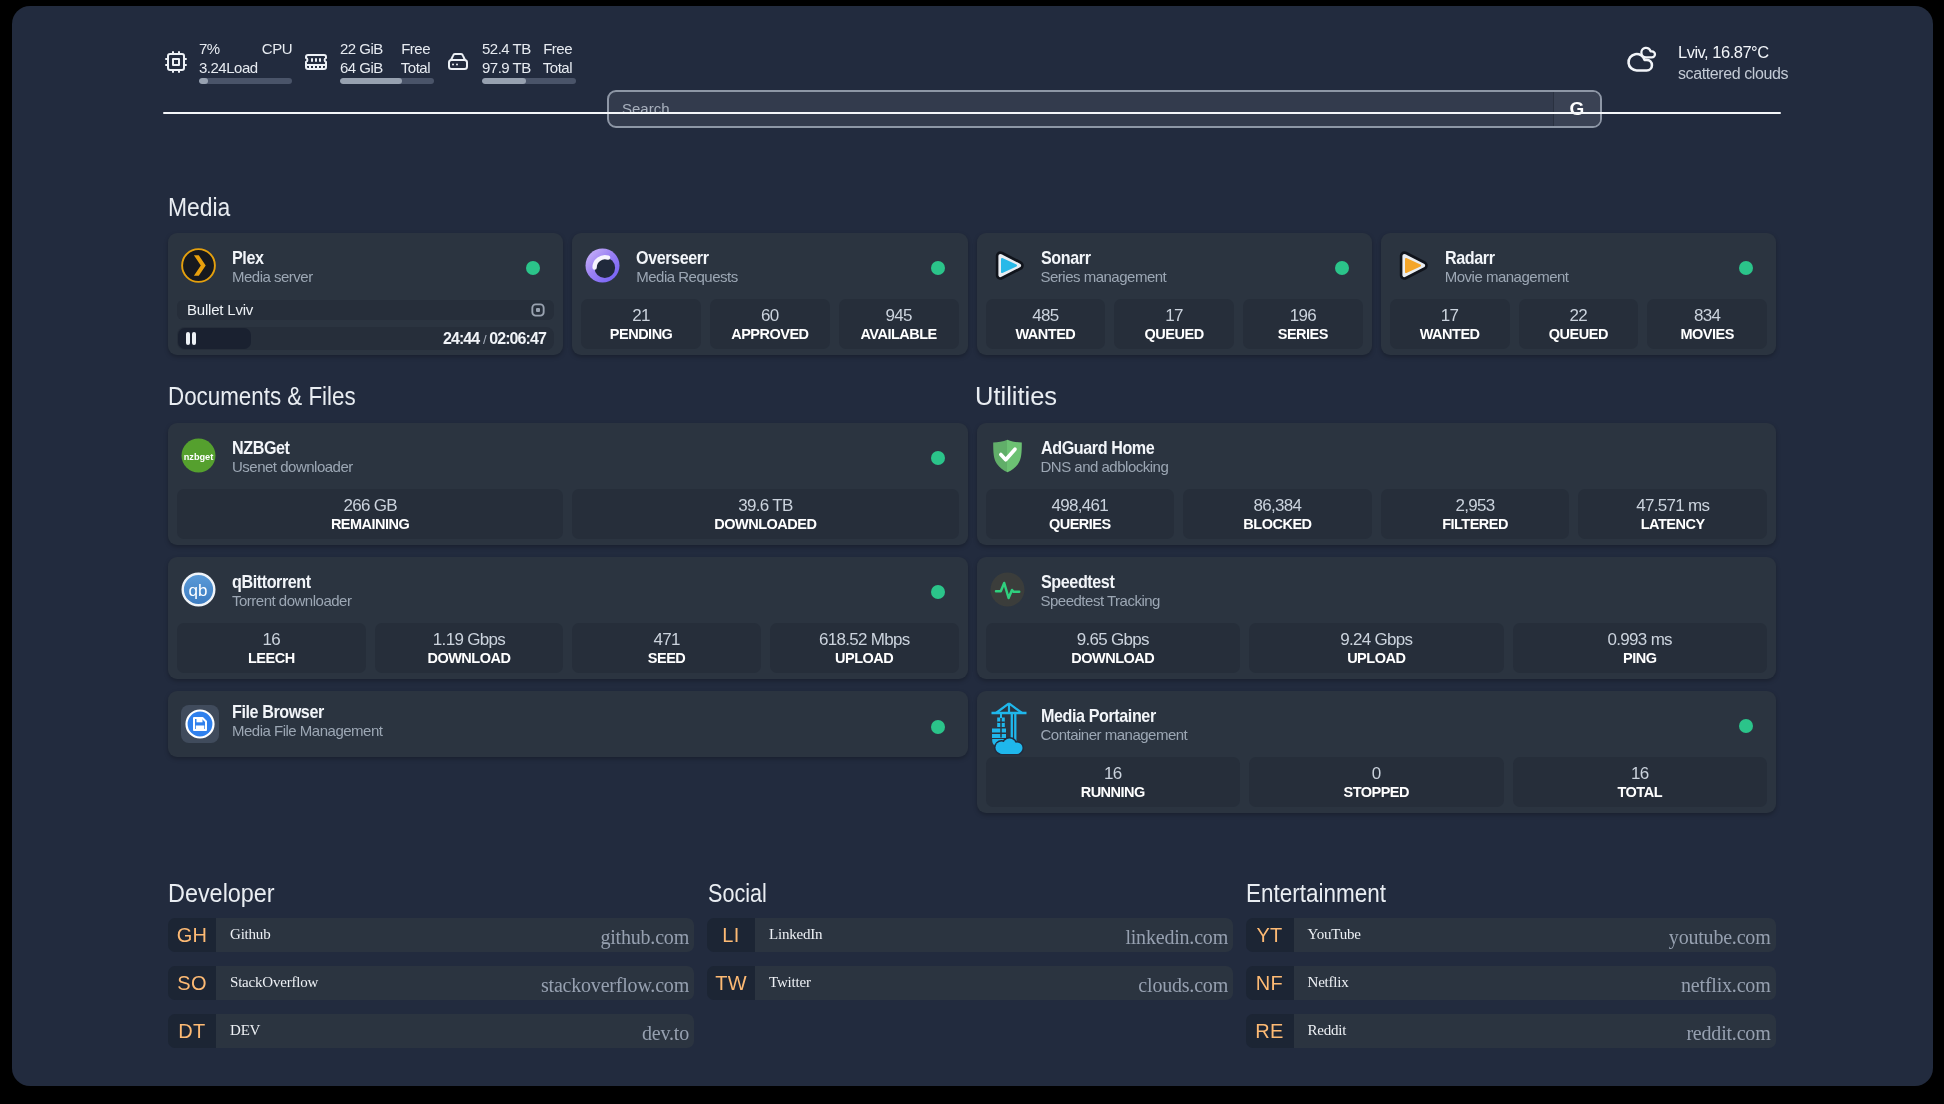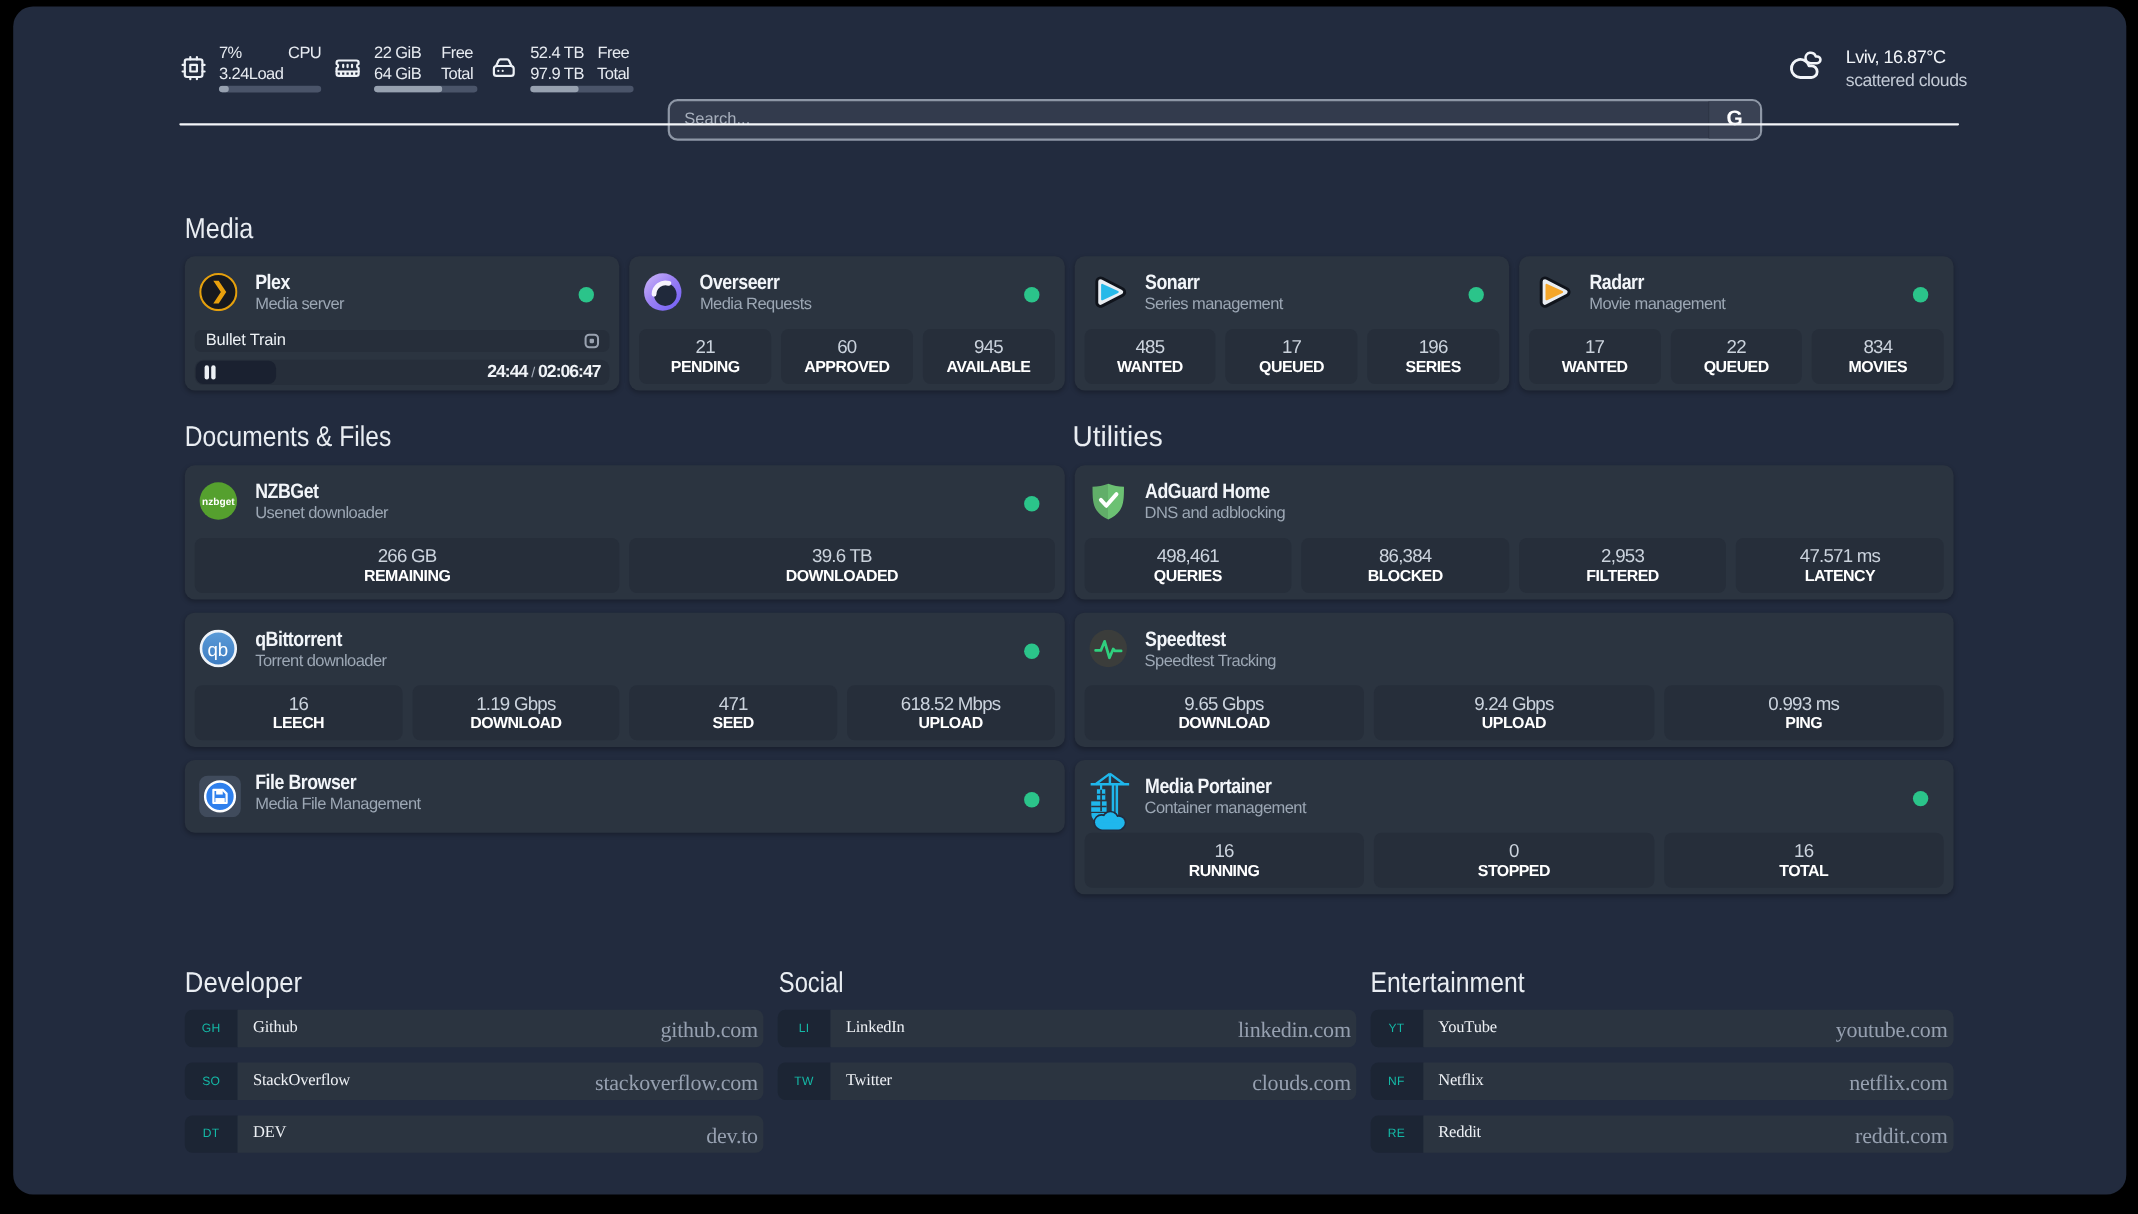--- a/index.html
+++ b/index.html
@@ -26,21 +26,21 @@
   .sub { position:absolute; left:64px; top:35px; font-size:15px; color:#9CA7B4; letter-spacing:-0.5px; }
   .dot { position:absolute; right:23px; top:28px; width:14px; height:14px; border-radius:50%; background:#2BC48A; }
   .stats { position:absolute; left:9px; right:9px; top:66px; height:50px; display:flex; gap:9px; }
   .stat { flex:1; background:#262E3A; border-radius:7px; display:flex; flex-direction:column; align-items:center; justify-content:center; }
   .stat .n { font-size:17px; color:#CBD3DD; line-height:21px; letter-spacing:-0.7px; }
   .stat .l { font-size:14.5px; font-weight:bold; color:#FFFFFF; line-height:17px; letter-spacing:-0.5px; }
 
   
   .prow { position:absolute; left:9px; width:377px; height:24px; background:#262E3A; }
   .bmrow { position:absolute; height:34px; }
-  .bmrow .ab { position:absolute; left:0; top:0; bottom:0; width:48px; background:#1C2534; border-radius:7px 0 0 7px; display:flex; align-items:center; justify-content:center; color:#14b8a6; font-size:11px; letter-spacing:0.3px; }
+  .bmrow .ab { position:absolute; left:0; top:0; bottom:0; width:48px; background:#1C2534; border-radius:7px 0 0 7px; display:flex; align-items:center; justify-content:center; color:#fdba74; font-size:20px; letter-spacing:0.3px; }
   .bmrow .pill { position:absolute; left:48px; right:0; top:0; bottom:0; background:#2B3440; border-radius:0 7px 7px 0;font-family:Liberation Serif, serif; }
   .bmrow .nm { position:absolute; left:14px; top:8px; font-size:15px; color:#EDF0F4; letter-spacing:-0.2px; }
   .bmrow .url { position:absolute; right:5px; top:8px; font-size:20px; color:#96A0B0; letter-spacing:-0.2px; }
 </style>
 </head>
 <body>
 <div class="panel"></div>
 
 <div id="topbar">
 
@@ -131,21 +131,21 @@
 
   <div class="card" style="left:168px;top:233px;width:395px;height:122px;">
     <svg class="logo" viewBox="0 0 35 35">
         <circle cx="17.5" cy="17.5" r="16.4" fill="#17191E" stroke="#E5A00D" stroke-width="1.9"></circle>
         <path d="M12.9 7.2 h4.9 l6.9 10.3 l-6.9 10.3 h-4.9 l6.9 -10.3 z" fill="#E8A00D"></path>
       </svg>
     <div class="title">Plex</div>
     <div class="sub">Media server</div>
     <span class="dot"></span>
     <div class="prow" style="top:66.5px;height:20px;border-radius:6px;">
-      <span style="position:absolute;left:10px;top:1px;font-size:15px;color:#EDF1F5;letter-spacing:-0.2px;">Bullet Train</span>
+      <span style="position:absolute;left:10px;top:1px;font-size:15px;color:#EDF1F5;letter-spacing:-0.2px;">Bullet Lviv</span>
       <svg style="position:absolute;right:8px;top:2px;" width="16" height="16" viewBox="0 0 24 24" fill="none" stroke="#99A2B0" stroke-width="2.8">
           <rect x="3.5" y="3.5" width="17" height="17" rx="5"></rect>
           <rect x="9" y="9" width="6" height="6" rx="1.5" fill="#99A2B0" stroke="none"></rect>
         </svg>
     </div>
     <div class="prow" style="top:94px;height:23px;border-radius:8px;">
       <span style="position:absolute;left:1px;top:1px;width:73px;height:21px;background:#1A2130;border-radius:7px;"></span>
       <span style="position:absolute;left:9px;top:5px;width:3.8px;height:13px;background:#EDF1F5;border-radius:2px;"></span>
       <span style="position:absolute;left:14.8px;top:5px;width:3.8px;height:13px;background:#EDF1F5;border-radius:2px;"></span>
       <span style="position:absolute;right:8px;top:3px;font-size:16px;font-weight:bold;color:#F0F3F7;letter-spacing:-0.9px;">24:44 <span style="color:#A7AFBC;font-weight:normal;font-size:13px;">/</span> 02:06:47</span>

